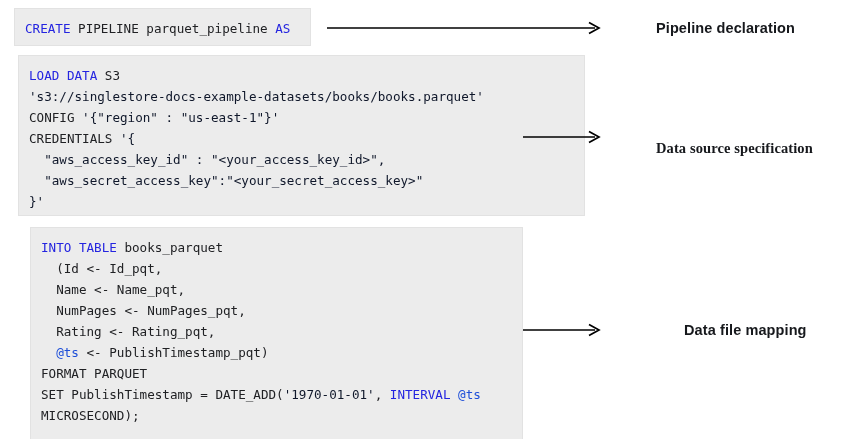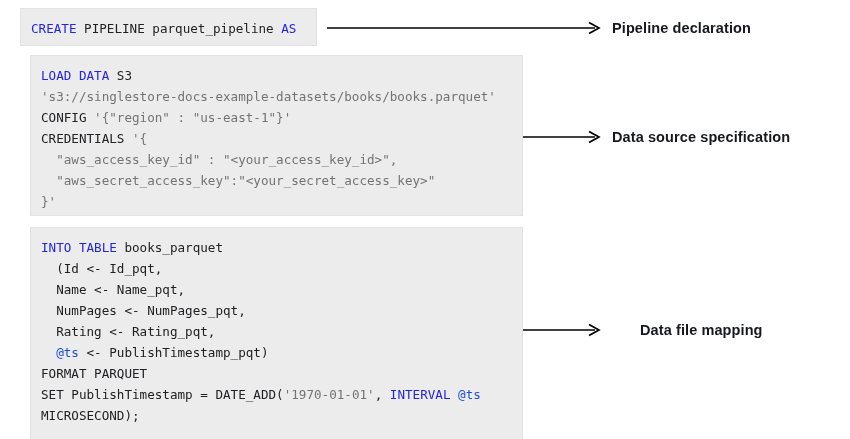--- a/index.html
+++ b/index.html
@@ -28,52 +28,52 @@
     box-sizing: border-box;
     font-family: "DejaVu Sans Mono", "Liberation Mono", monospace;
     font-size: 12.6px;
     line-height: 21px;
     color: #202124;
     white-space: pre;
     padding: 8px 10px 8px 10px;
   }
 
   #block-declaration {
-    left: 20px;
+    left: 14px;
     top: 8px;
     width: 297px;
     height: 38px;
     padding-top: 9px;
   }
 
   #block-source {
-    left: 30px;
+    left: 18px;
     top: 55px;
-    width: 493px;
+    width: 567px;
     height: 161px;
     padding-top: 9px;
     padding-left: 10px;
   }
 
   #block-mapping {
     left: 30px;
     top: 227px;
     width: 493px;
     height: 218px;
     padding-top: 9px;
     padding-left: 10px;
   }
 
   .code-line {
     display: block;
     height: 21px;
   }
 
   .kw   { color: #2424e0; }   
-  .str  { color: #737373; text-align: center; }   
+  .str  { color: #0f172a; text-align: center; }   
   .var  { color: #1d4ed8; }   
   .pln  { color: #202124; }   
 
   
   .arrow {
     position: absolute;
     height: 14px;
     pointer-events: none;
   }
   .arrow svg { display: block; }
@@ -84,24 +84,25 @@
 
   
   .annotation-label {
     position: absolute;
     font-family: "Liberation Sans", sans-serif;
     font-size: 14.5px;
     font-weight: bold;
     color: #16181c;
     letter-spacing: 0.1px;
     white-space: nowrap;
+    margin-left: 44px;
   }
 
   #label-declaration { left: 612px; top: 20px;  }
-  #label-source      { left: 612px; top: 129px; }
+  #label-source      { left: 612px; top: 140px; font-family: Liberation Serif, serif; }
   #label-mapping     { left: 640px; top: 322px; }
 </style>
 </head>
 <body>
 
 <div class="canvas">
 
   <div class="code-block" id="block-declaration"><span class="code-line"><span class="kw">CREATE</span><span class="pln"> PIPELINE parquet_pipeline </span><span class="kw">AS</span></span></div>
 
   <div class="code-block" id="block-source"><span class="code-line"><span class="kw">LOAD DATA</span><span class="pln"> S3</span></span><span class="code-line"><span class="str">'s3://singlestore-docs-example-datasets/books/books.parquet'</span></span><span class="code-line"><span class="pln">CONFIG </span><span class="str">'{"region" : "us-east-1"}'</span></span><span class="code-line"><span class="pln">CREDENTIALS </span><span class="str">'{</span></span><span class="code-line"><span class="str">  "aws_access_key_id" : "&lt;your_access_key_id&gt;",</span></span><span class="code-line"><span class="str">  "aws_secret_access_key":"&lt;your_secret_access_key&gt;"</span></span><span class="code-line"><span class="str">}'</span></span></div>

